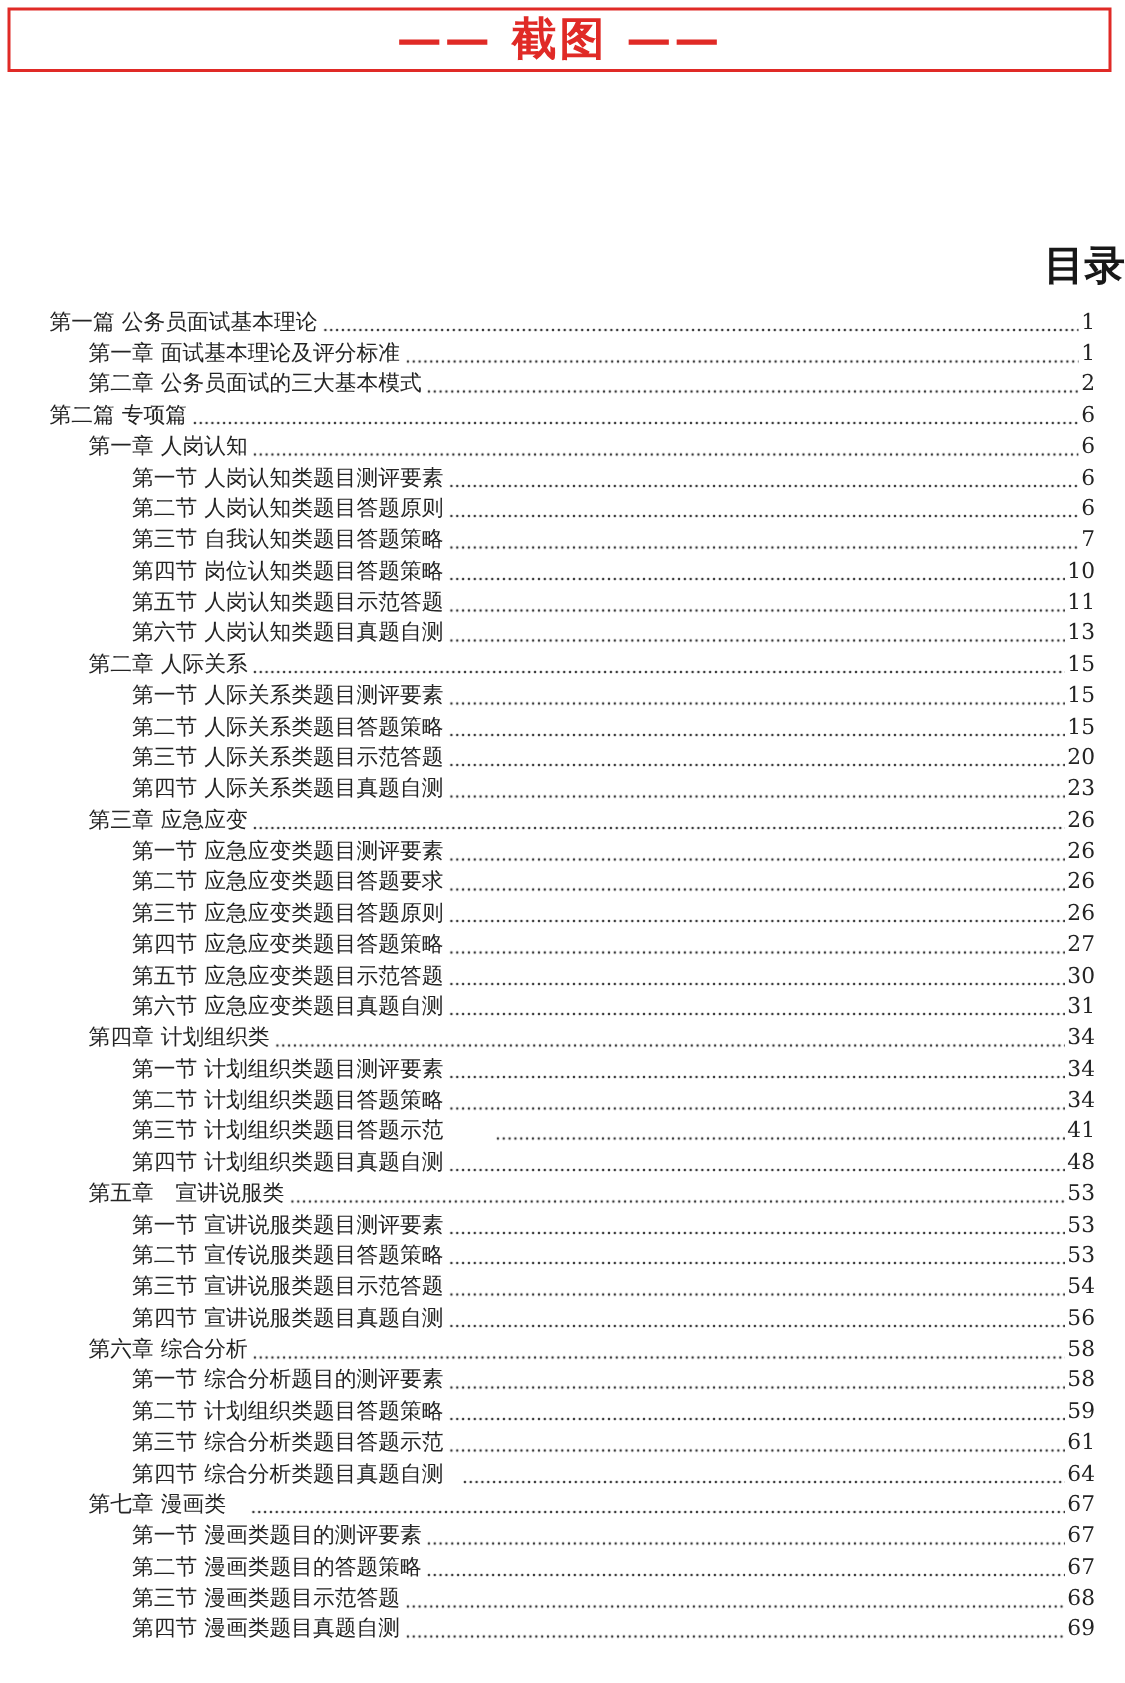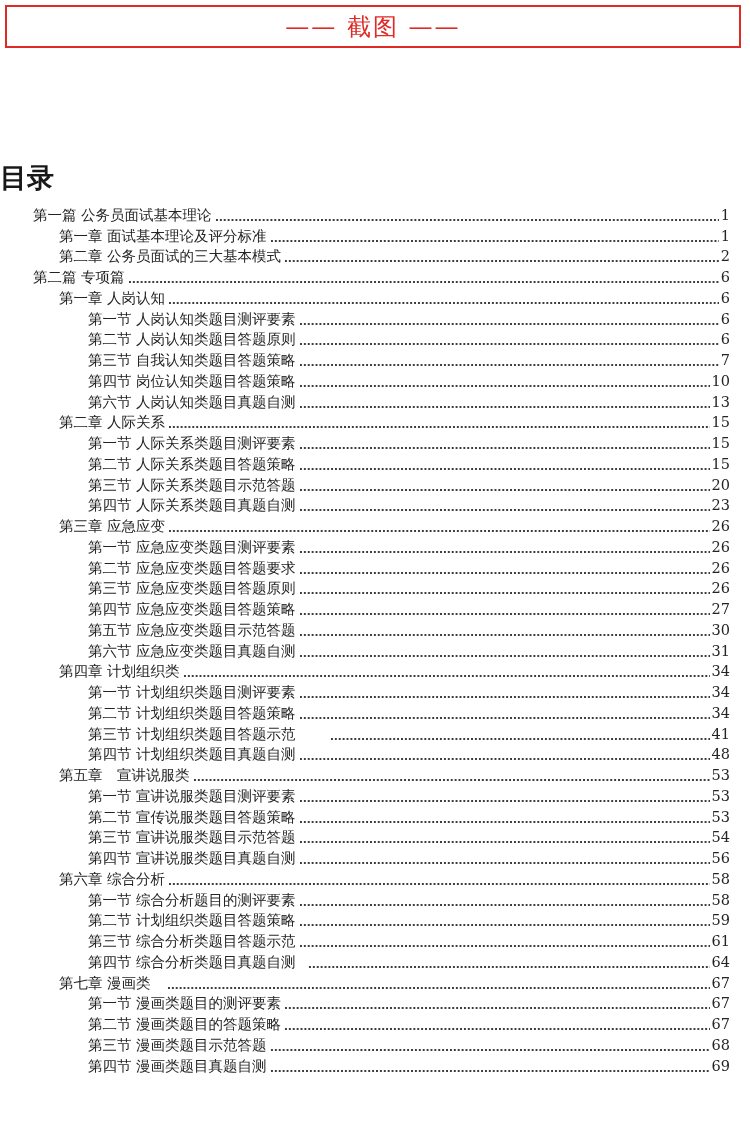--- a/index.html
+++ b/index.html
@@ -23,22 +23,22 @@
     left: 5px; top: 5px;
     width: 736px; height: 43px;
     border: 2px solid var(--accent-red, #e03131);
     box-sizing: border-box;
     display: flex;
     align-items: center;
     justify-content: center;
   }
   .banner-label {
     color: var(--accent-red, #e03131);
-    font-size: 24px;
-    font-weight: 400;
+    font-size: 30px;
+    font-weight: 700;
     letter-spacing: 2px;
     white-space: pre;
   }
   
   .book-title {
     position: absolute;
     left: 0; top: 52px;
     width: 750px;
     text-align: center;
     font-size: 84px;
@@ -46,21 +46,21 @@
     line-height: 104px;
     letter-spacing: 1px;
     color: #181818;
     white-space: pre;
   }
   
   .toc-heading {
     position: absolute;
     left: 0; top: 160px;
     width: 750px;
-    text-align: left;
+    text-align: right;
     font-size: 27px;
     font-weight: 700;
     line-height: 36px;
     color: #181818;
   }
   
   .toc {
     position: absolute;
     left: 0; top: 204px;
     width: 750px;
@@ -145,20 +145,25 @@
         <span class="toc-label">第三节 自我认知类题目答题策略</span>
         <span class="toc-dots"></span>
         <span class="toc-page">7</span>
       </div>
       <div class="toc-row lv2">
         <span class="toc-label">第四节 岗位认知类题目答题策略</span>
         <span class="toc-dots"></span>
         <span class="toc-page">10</span>
       </div>
       <div class="toc-row lv2">
+        <span class="toc-label">第五节 人岗认知类题目示范答题</span>
+        <span class="toc-dots"></span>
+        <span class="toc-page">11</span>
+      </div>
+      <div class="toc-row lv2">
         <span class="toc-label">第六节 人岗认知类题目真题自测</span>
         <span class="toc-dots"></span>
         <span class="toc-page">13</span>
       </div>
       <div class="toc-row lv1">
         <span class="toc-label">第二章 人际关系</span>
         <span class="toc-dots"></span>
         <span class="toc-page">15</span>
       </div>
       <div class="toc-row lv2">

